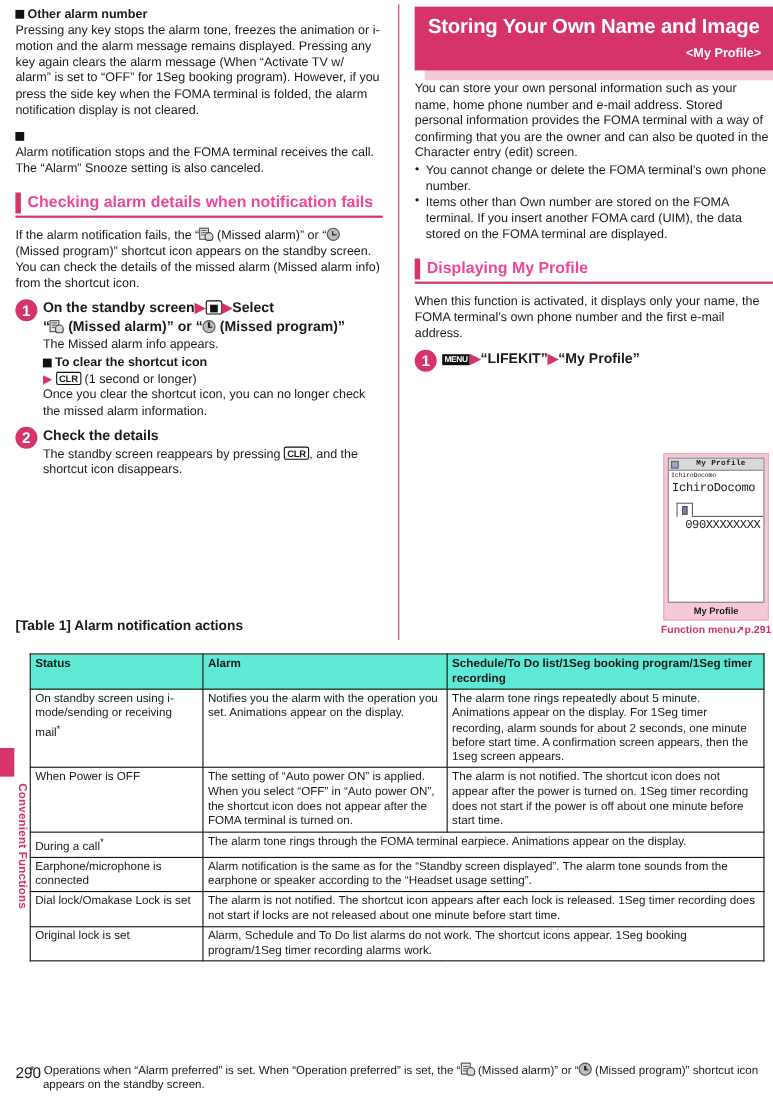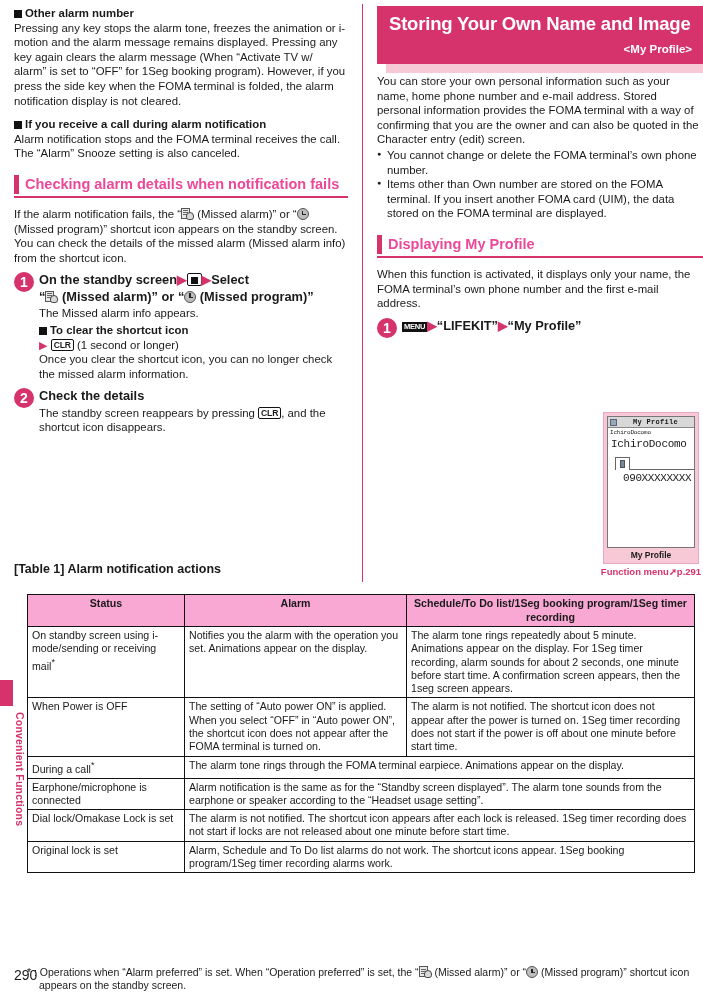--- a/index.html
+++ b/index.html
@@ -215,21 +215,21 @@
   table.tbl {
     position: absolute; left: 27px; top: 594px;
     width: 668px; border-collapse: collapse;
     font-size: 10.6px; line-height: 13.3px;
   }
   table.tbl th, table.tbl td {
     border: 1px solid #111; padding: 2px 4px; vertical-align: top;
     text-align: left;
   }
   table.tbl th {
-    background: #f9a8d4; text-align: center; font-weight: bold;
+    background: #5eead4; text-align: left; font-weight: bold;
     line-height: 13.5px;
   }
   .col-a { width: 157px; }
   .col-b { width: 222px; }
 
   .foot {
     position: absolute; left: 27px; top: 966px; width: 668px;
     font-size: 10.5px; line-height: 13.4px;
   }
   .foot-ind { padding-left: 12px; text-indent: -12px; }
@@ -251,21 +251,21 @@
     <div class="col-divider"></div>
 
     <div class="col-left">
 
       <div class="sq-head" style="margin-top:0;">
         <span class="sq"></span><span>Other alarm number</span>
       </div>
       <p class="body">Pressing any key stops the alarm tone, freezes the animation or i-motion and the alarm message remains displayed. Pressing any key again clears the alarm message (When “Activate TV w/ alarm” is set to “OFF” for 1Seg booking program). However, if you press the side key when the FOMA terminal is folded, the alarm notification display is not cleared.</p>
 
       <div class="sq-head">
-        <span class="sq"></span><span>If you receive a call during alarm notification</span>
+        <span class="sq"></span>
       </div>
       <p class="body">Alarm notification stops and the FOMA terminal receives the call. The “Alarm” Snooze setting is also canceled.</p>
 
       <div class="sec">
         <div class="sec-title">Checking alarm details when notification fails</div>
       </div>
 
       <p class="body">
         <span>If the alarm notification fails, the “</span><span class="ic-alarm"><span class="pg"></span><span class="bell"></span></span><span> (Missed alarm)” or “</span><span class="ic-clock"></span><span> (Missed program)” shortcut icon appears on the standby screen. You can check the details of the missed alarm (Missed alarm info) from the shortcut icon.</span>
       </p>

